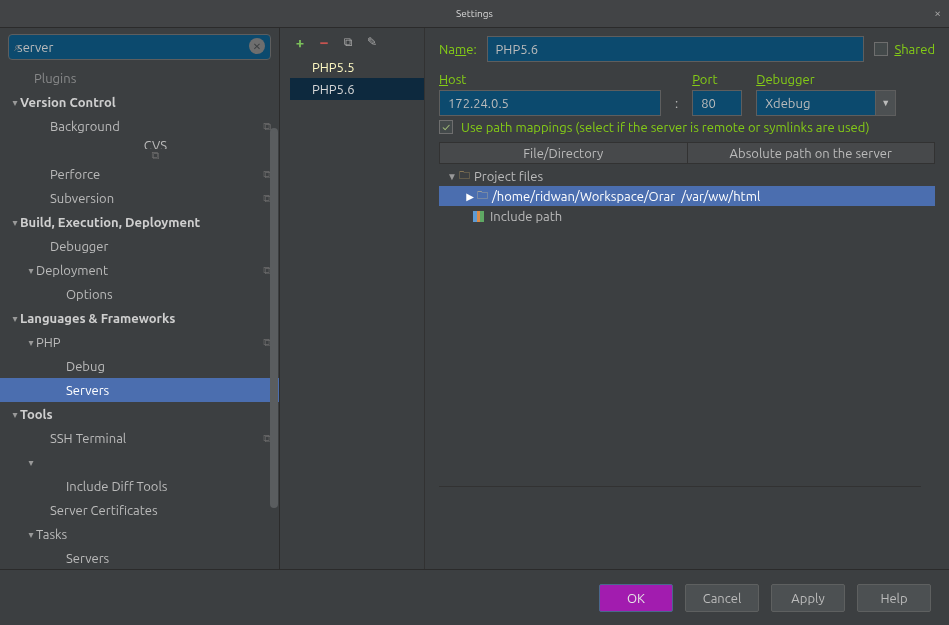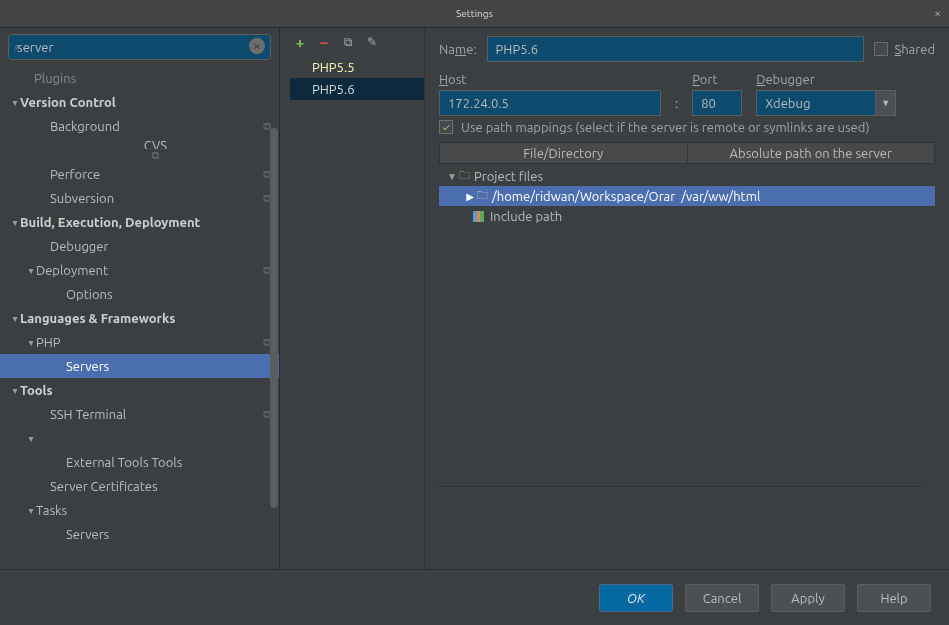--- a/index.html
+++ b/index.html
@@ -36,21 +36,21 @@
 .server-col { width: 135px; border-right: 1px solid #323232; padding-top: 4px; }
 .toolbar { display: flex; gap: 8px; align-items: center; padding: 2px 6px 6px 2px; }
 .toolbar .tb { width: 16px; height: 16px; display: flex; align-items: center; justify-content: center; cursor: pointer; }
 .plus { color: #7bbf5a; font-weight: bold; font-size: 15px; }
 .minus { color: #c75450; font-weight: bold; font-size: 16px; }
 .copy, .edit { color: #aaa; font-size: 12px; }
 .server-list-item { padding: 4px 12px 4px 22px; cursor: pointer; color: #fef9c3; }
 .server-list-item.selected { background: #0d293e; color: #d8d8d8; }
 .detail { flex: 1; padding: 8px 14px 0 14px; overflow: hidden; }
 .form-row { display: flex; align-items: center; margin-bottom: 10px; gap: 10px; }
-.lbl { color: #a3a3a3; }
+.lbl { color: #84cc16; }
 .und { text-decoration: underline; }
 input[type=text], .select { background: #0c4a6e; border: 1px solid #5e5e5e; color: #bbb; padding: 5px 8px; outline: none; }
 .name-input { flex: 1; max-width: 385px; }
 .shared-wrap { display: flex; align-items: center; gap: 6px; margin-left: auto; }
 .chk { width: 14px; height: 14px; border: 1px solid #6e6e6e; background: #43494a; display: inline-flex; align-items: center; justify-content: center; }
 .chk.checked::after { content: "✓"; color: #a9c77c; font-size: 11px; }
 .hpd { display: flex; gap: 14px; align-items: flex-end; }
 .field { display: flex; flex-direction: column; gap: 4px; }
 .host-input { width: 222px; }
 .port-input { width: 50px; }
@@ -66,21 +66,21 @@
 .mt-row { display: flex; align-items: center; height: 20px; }
 .mt-row.sel { background: #4b6eaf; color: #fff; }
 .mt-caret { width: 14px; text-align: center; font-size: 10px; color: #999; }
 .mt-row.sel .mt-caret { color: #fff; }
 .folder-icon { color: #c9a86a; font-size: 11px; margin-right: 4px; }
 .mt-row.sel .folder-icon { color: #e0c98f; }
 .bars-icon { display: inline-block; width: 11px; height: 11px; background: linear-gradient(to right, #5d9bd3 33%, #d88b4a 33% 66%, #5fa864 66%); margin-right: 6px; }
 .mt-abs { margin-left: 6px; }
 .footer { height: 56px; border-top: 1px solid #2b2b2b; display: flex; align-items: center; justify-content: flex-end; gap: 12px; padding: 0 18px; background: #3c3f41; }
 .btn { min-width: 74px; padding: 6px 14px; background: #4c5052; border: 1px solid #5e6060; color: #bbb; cursor: pointer; text-align: center; border-radius: 2px; }
-.btn.primary { background: #0369a1; border-color: #4a688c; color: #e6e6e6; font-style: italic; }
+.btn.primary { background: #a21caf; border-color: #4a688c; color: #e6e6e6; }
 .divider { height: 1px; background: #323232; margin: 0 14px 4px 0; }
 </style>
 </head>
 <body>
 
 <div class="titlebar">
   <span class="titlebar-title">Settings</span>
   <span class="titlebar-close">×</span>
 </div>
 
@@ -141,39 +141,43 @@
         </div>
         <div class="tree-row" style="padding-left: 10px;">
           <span class="tree-caret">▾</span>
           <span class="tree-label tree-section">Languages &amp; Frameworks</span>
         </div>
         <div class="tree-row" style="padding-left: 26px;">
           <span class="tree-caret">▾</span>
           <span class="tree-label">PHP</span>
           <span class="tree-badge">⧉</span>
         </div>
+        <div class="tree-row" style="padding-left: 56px;">
+          <span class="tree-caret"></span>
+          <span class="tree-label">Debug</span>
+        </div>
         <div class="tree-row selected" style="padding-left: 56px;">
           <span class="tree-caret"></span>
           <span class="tree-label">Servers</span>
         </div>
         <div class="tree-row" style="padding-left: 10px;">
           <span class="tree-caret">▾</span>
           <span class="tree-label tree-section">Tools</span>
         </div>
         <div class="tree-row" style="padding-left: 40px;">
           <span class="tree-caret"></span>
           <span class="tree-label">SSH Terminal</span>
           <span class="tree-badge">⧉</span>
         </div>
         <div class="tree-row" style="padding-left: 26px;">
           <span class="tree-caret">▾</span>
         </div>
         <div class="tree-row" style="padding-left: 56px;">
           <span class="tree-caret"></span>
-          <span class="tree-label">External Tools Tools</span>
+          <span class="tree-label">Include Diff Tools</span>
         </div>
         <div class="tree-row" style="padding-left: 40px;">
           <span class="tree-caret"></span>
           <span class="tree-label">Server Certificates</span>
         </div>
         <div class="tree-row" style="padding-left: 26px;">
           <span class="tree-caret">▾</span>
           <span class="tree-label">Tasks</span>
         </div>
         <div class="tree-row" style="padding-left: 56px;">

